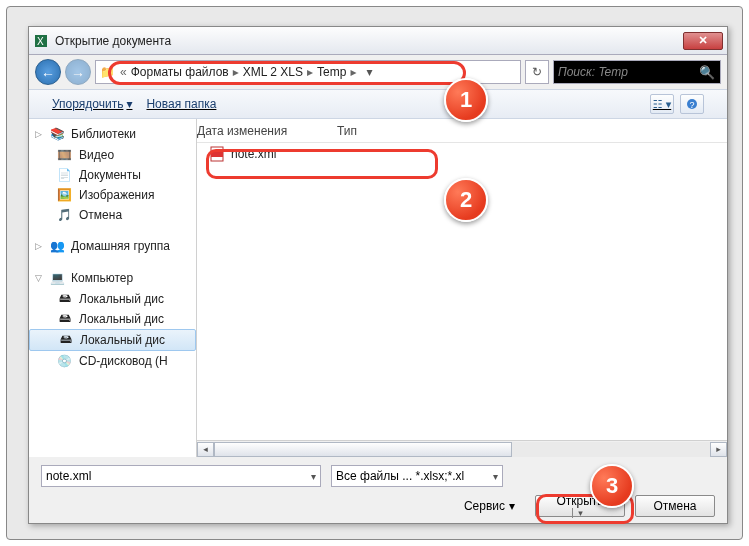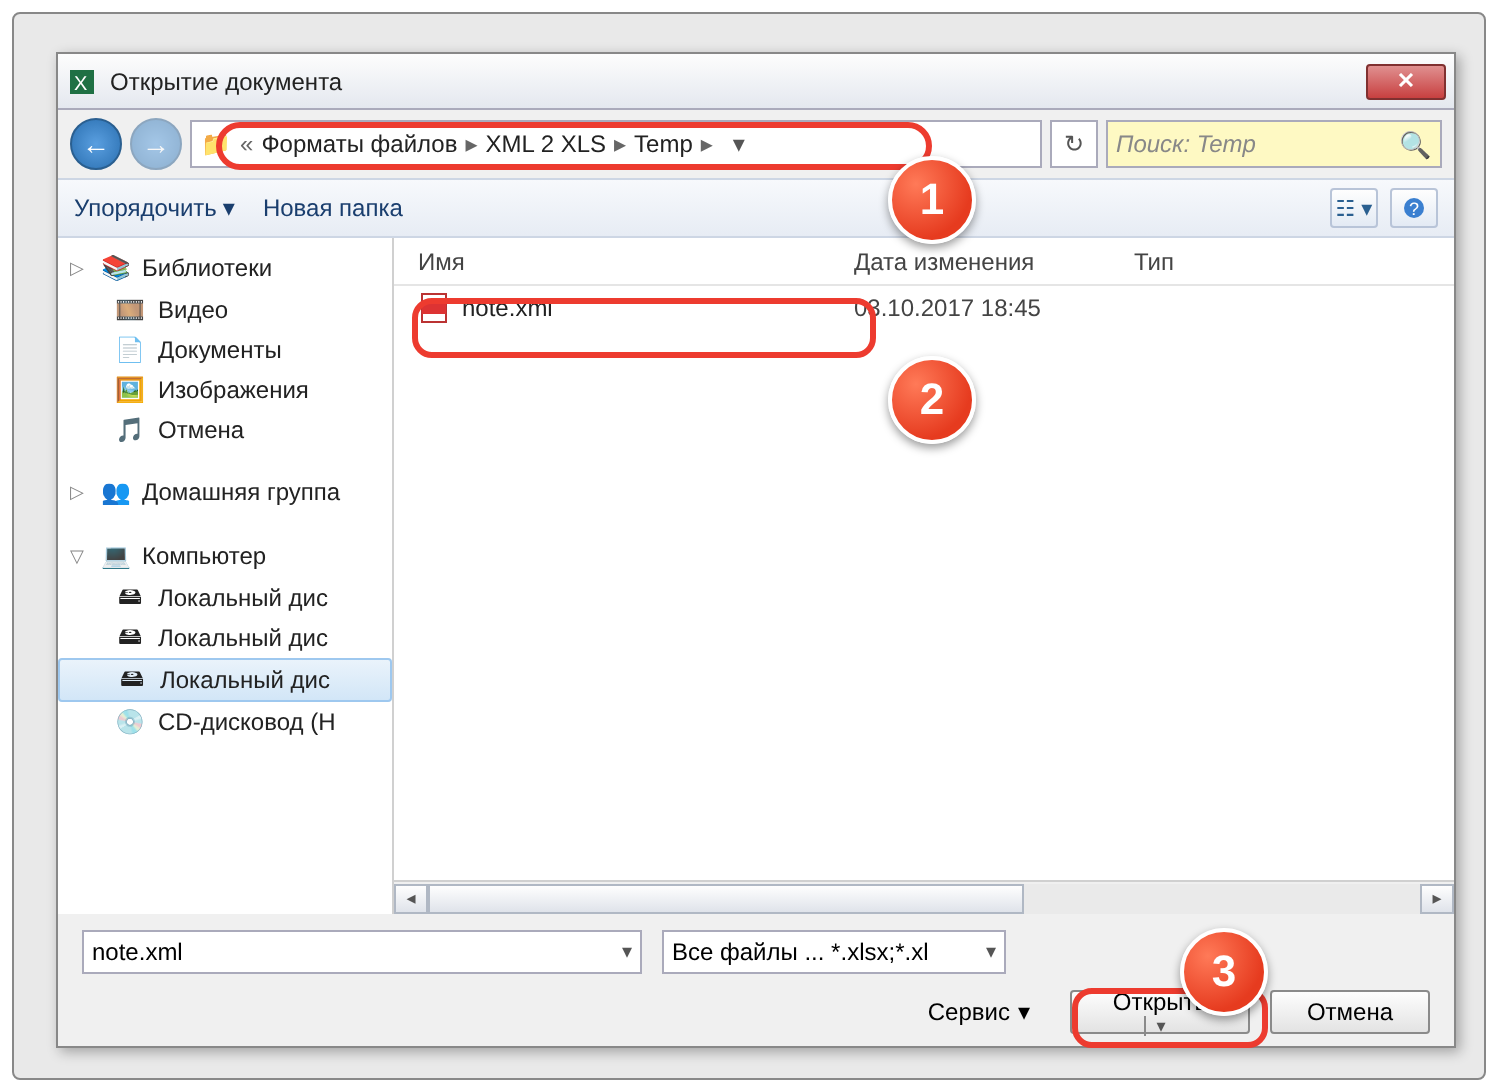--- a/index.html
+++ b/index.html
@@ -11,23 +11,23 @@
   .title-text { font-size: 12px; color: #222; }
   .close-btn { margin-left: auto; width: 40px; height: 18px; background: linear-gradient(#e09090,#c84040); border: 1px solid #803030; border-radius: 2px; display: flex; align-items: center; justify-content: center; color: #fff; font-size: 11px; font-weight: bold; }
   .nav-row { height: 34px; display: flex; align-items: center; padding: 2px 6px; gap: 4px; }
   .nav-btn { width: 26px; height: 26px; border-radius: 50%; background: radial-gradient(#5a9fe0,#2a6fb0); border: 1px solid #2a5f90; display: flex; align-items: center; justify-content: center; color: #fff; font-size: 14px; }
   .nav-btn.fwd { opacity: 0.5; }
   .addr-bar { flex: 1; height: 24px; background: #fff; border: 1px solid #aab; display: flex; align-items: center; font-size: 12px; padding: 0 4px; gap: 2px; }
   .crumb-sep { color: #666; padding: 0 2px; }
   .crumb { color: #222; }
   .addr-dd { width: 18px; text-align: center; color: #555; }
   .addr-refresh { width: 24px; height: 24px; border: 1px solid #aab; background: #fff; display: flex; align-items: center; justify-content: center; color: #555; font-size: 12px; }
-  .search-box { width: 168px; height: 24px; border: 1px solid #aab; background: #fef9c3; display: flex; align-items: center; padding: 0 4px; font-size: 12px; color: #888; font-style: italic; }
+  .search-box { width: 168px; height: 24px; border: 1px solid #aab; background: #000000; display: flex; align-items: center; padding: 0 4px; font-size: 12px; color: #888; font-style: italic; }
   .search-icon-sm { margin-left: auto; color: #3a6ea5; font-size: 13px; font-style: normal; }
-  .toolbar { height: 30px; background: linear-gradient(#f7f9fc,#e7ecf4); border-top: 1px solid #cdd6e4; border-bottom: 1px solid #cdd6e4; display: flex; align-items: center; padding: 0 8px; font-size: 12px; gap: 14px; }
+  .toolbar { height: 30px; background: linear-gradient(#f7f9fc,#e7ecf4); border-top: 1px solid #cdd6e4; border-bottom: 1px solid #cdd6e4; display: flex; align-items: center; padding: 0 23px; font-size: 12px; gap: 14px; text-decoration: underline; }
   .tool-item { color: #1a3e6e; display: flex; align-items: center; gap: 3px; }
   .tool-right { margin-left: auto; display: flex; align-items: center; gap: 6px; }
   .mini-btn { width: 24px; height: 20px; border: 1px solid #b8c4d8; background: linear-gradient(#fefefe,#e3eaf4); border-radius: 2px; display: flex; align-items: center; justify-content: center; font-size: 11px; color: #2a5f90; }
   .body-area { display: flex; height: 338px; }
   .sidebar { width: 168px; background: #fff; border-right: 1px solid #d0d0d0; overflow: hidden; font-size: 12px; padding: 4px 0; }
   .side-group { margin-bottom: 10px; }
   .side-head { display: flex; align-items: center; gap: 5px; padding: 3px 6px; color: #222; }
   .side-head .tri { color: #888; font-size: 9px; width: 10px; }
   .side-item { display: flex; align-items: center; gap: 6px; padding: 2px 6px 2px 28px; color: #222; }
   .side-item.selected { background: linear-gradient(#eaf3fb,#d2e6f7); border: 1px solid #9ec8ef; border-radius: 2px; }
@@ -179,35 +179,33 @@
           </div>
         <div class="side-item">
             <span class="icon-sm">💿</span>
             <span>CD-дисковод (H</span>
           </div>
       </div>
     </div>
 
     <div class="file-area">
       <div class="file-header">
-        <div class="col-name">Имя</div>
         <div class="col-date">Дата изменения</div>
         <div class="col-type">Тип</div>
       </div>
       <div class="file-row">
         <div class="col-name">
           <span class="icon-sm">
             <svg width="16" height="16">
                 <rect x="2" y="1" width="12" height="14" fill="#fff" stroke="#b33"></rect>
                 <rect x="2" y="6" width="12" height="5" fill="#d33"></rect>
               </svg>
           </span>
           <span>note.xml</span>
         </div>
-        <div class="col-date">03.10.2017 18:45</div>
       </div>
       <div class="hscroll">
         <div class="arrow">◂</div>
         <div class="track">
             <div class="thumb"></div>
           </div>
         <div class="arrow">▸</div>
       </div>
     </div>
   </div>

